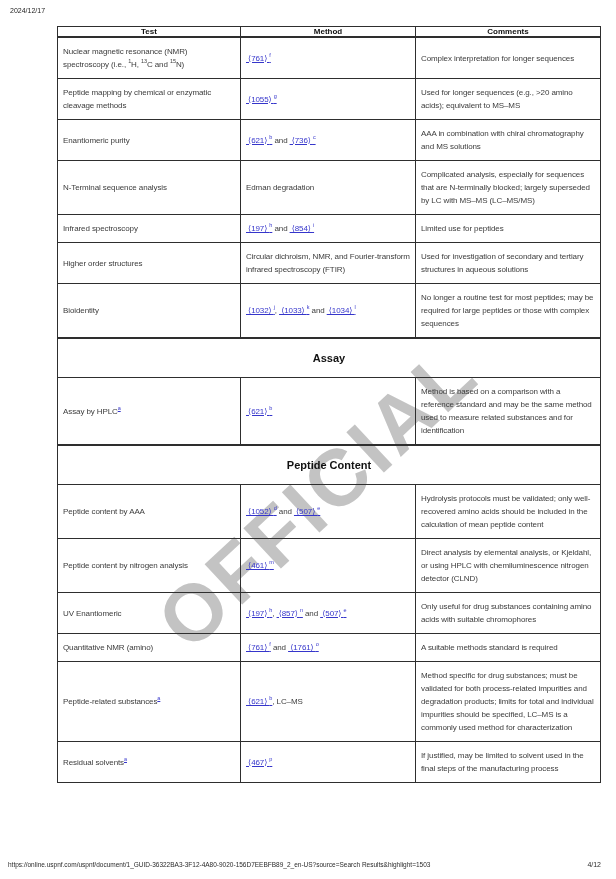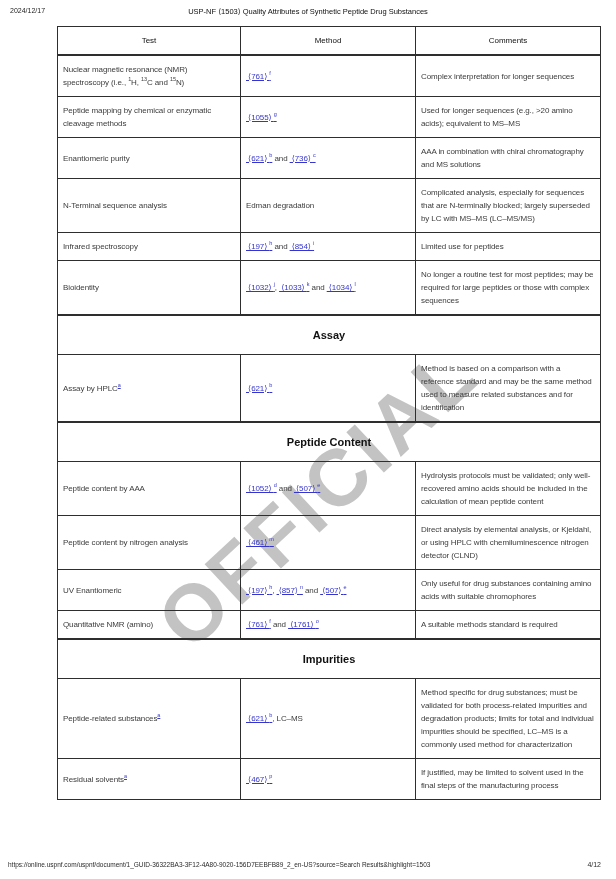--- a/index.html
+++ b/index.html
@@ -23,22 +23,22 @@
     z-index:0; pointer-events:none;
   }
 
   table.qa-table {
     position:absolute; left:57px; top:26px; width:543px;
     border-collapse:collapse; table-layout:fixed;
     background:transparent; z-index:1;
   }
   .qa-table th, .qa-table td { border:1px solid #2e2e2e; vertical-align:middle; }
   .qa-table thead th {
-    font-size:8px; font-weight:normal; color:#111;
-    text-align:center; padding:9px 2px;
+    font-size:8px; font-weight:bold; color:#111;
+    text-align:center; padding:0 2px;
     border-bottom-width:2px;
   }
   .qa-table td.cell {
     font-size:8px; color:#3c3c3c; line-height:13px;
     padding:7px 5px; letter-spacing:-0.1px;
   }
   .qa-table td.section {
     font-size:11px; font-weight:bold; color:#111;
     text-align:center; padding:13px 2px;
     border-top-width:2px;
@@ -55,21 +55,20 @@
   .page-footer-num {
     position:absolute; right:15px; top:861px;
     font-size:7px; color:#2b2b2b;
   }
 </style>
 </head>
 <body>
 
 <div class="page-header">
   <span class="print-date">2024/12/17</span>
-  <div class="doc-title">USP-NF ⟨1503⟩ Quality Attributes of Synthetic Peptide Drug Substances</div>
 </div>
 
 <div class="watermark">OFFICIAL</div>
 
 <table class="qa-table">
   <colgroup>
     <col style="width:183px">
       <col style="width:175px">
       <col style="width:185px">
   </colgroup>
@@ -100,20 +99,25 @@
         <td class="cell">N-Terminal sequence analysis</td>
         <td class="cell">Edman degradation</td>
         <td class="cell">Complicated analysis, especially for sequences that are N-terminally blocked; largely superseded by LC with MS–MS (LC–MS/MS)</td>
       </tr>
       <tr>
         <td class="cell">Infrared spectroscopy</td>
         <td class="cell"><a class="mlink">&nbsp;⟨197⟩&nbsp;<sup>h</sup></a> and <a class="mlink">&nbsp;⟨854⟩&nbsp;<sup>i</sup></a></td>
         <td class="cell">Limited use for peptides</td>
       </tr>
       <tr>
+        <td class="cell">Higher order structures</td>
+        <td class="cell">Circular dichroism, NMR, and Fourier-transform infrared spectroscopy (FTIR)</td>
+        <td class="cell">Used for investigation of secondary and tertiary structures in aqueous solutions</td>
+      </tr>
+      <tr>
         <td class="cell">Bioidentity</td>
         <td class="cell"><a class="mlink">&nbsp;⟨1032⟩&nbsp;<sup>j</sup></a>, <a class="mlink">&nbsp;⟨1033⟩&nbsp;<sup>k</sup></a> and <a class="mlink">&nbsp;⟨1034⟩&nbsp;<sup>l</sup></a></td>
         <td class="cell">No longer a routine test for most peptides; may be required for large peptides or those with complex sequences</td>
       </tr>
       <tr>
         <td colspan="3" class="section">Assay</td>
       </tr>
       <tr>
         <td class="cell">Assay by HPLC<sup class="suplink">a</sup></td>
         <td class="cell"><a class="mlink">&nbsp;⟨621⟩&nbsp;<sup>b</sup></a></td>
@@ -136,23 +140,20 @@
         <td class="cell">UV Enantiomeric</td>
         <td class="cell"><a class="mlink">&nbsp;⟨197⟩&nbsp;<sup>h</sup></a>, <a class="mlink">&nbsp;⟨857⟩&nbsp;<sup>n</sup></a> and <a class="mlink">&nbsp;⟨507⟩&nbsp;<sup>e</sup></a></td>
         <td class="cell">Only useful for drug substances containing amino acids with suitable chromophores</td>
       </tr>
       <tr>
         <td class="cell">Quantitative NMR (amino)</td>
         <td class="cell"><a class="mlink">&nbsp;⟨761⟩&nbsp;<sup>f</sup></a> and <a class="mlink">&nbsp;⟨1761⟩&nbsp;<sup>o</sup></a></td>
         <td class="cell">A suitable methods standard is required</td>
       </tr>
       <tr>
-        <td colspan="3" class="section">Impurities</td>
-      </tr>
-      <tr>
         <td class="cell">Peptide-related substances<sup class="suplink">a</sup></td>
         <td class="cell"><a class="mlink">&nbsp;⟨621⟩&nbsp;<sup>b</sup></a>, LC–MS</td>
         <td class="cell">Method specific for drug substances; must be validated for both process-related impurities and degradation products; limits for total and individual impurities should be specified, LC–MS is a commonly used method for characterization</td>
       </tr>
       <tr>
         <td class="cell">Residual solvents<sup class="suplink">a</sup></td>
         <td class="cell"><a class="mlink">&nbsp;⟨467⟩&nbsp;<sup>p</sup></a></td>
         <td class="cell">If justified, may be limited to solvent used in the final steps of the manufacturing process</td>
       </tr>
     </tbody>

